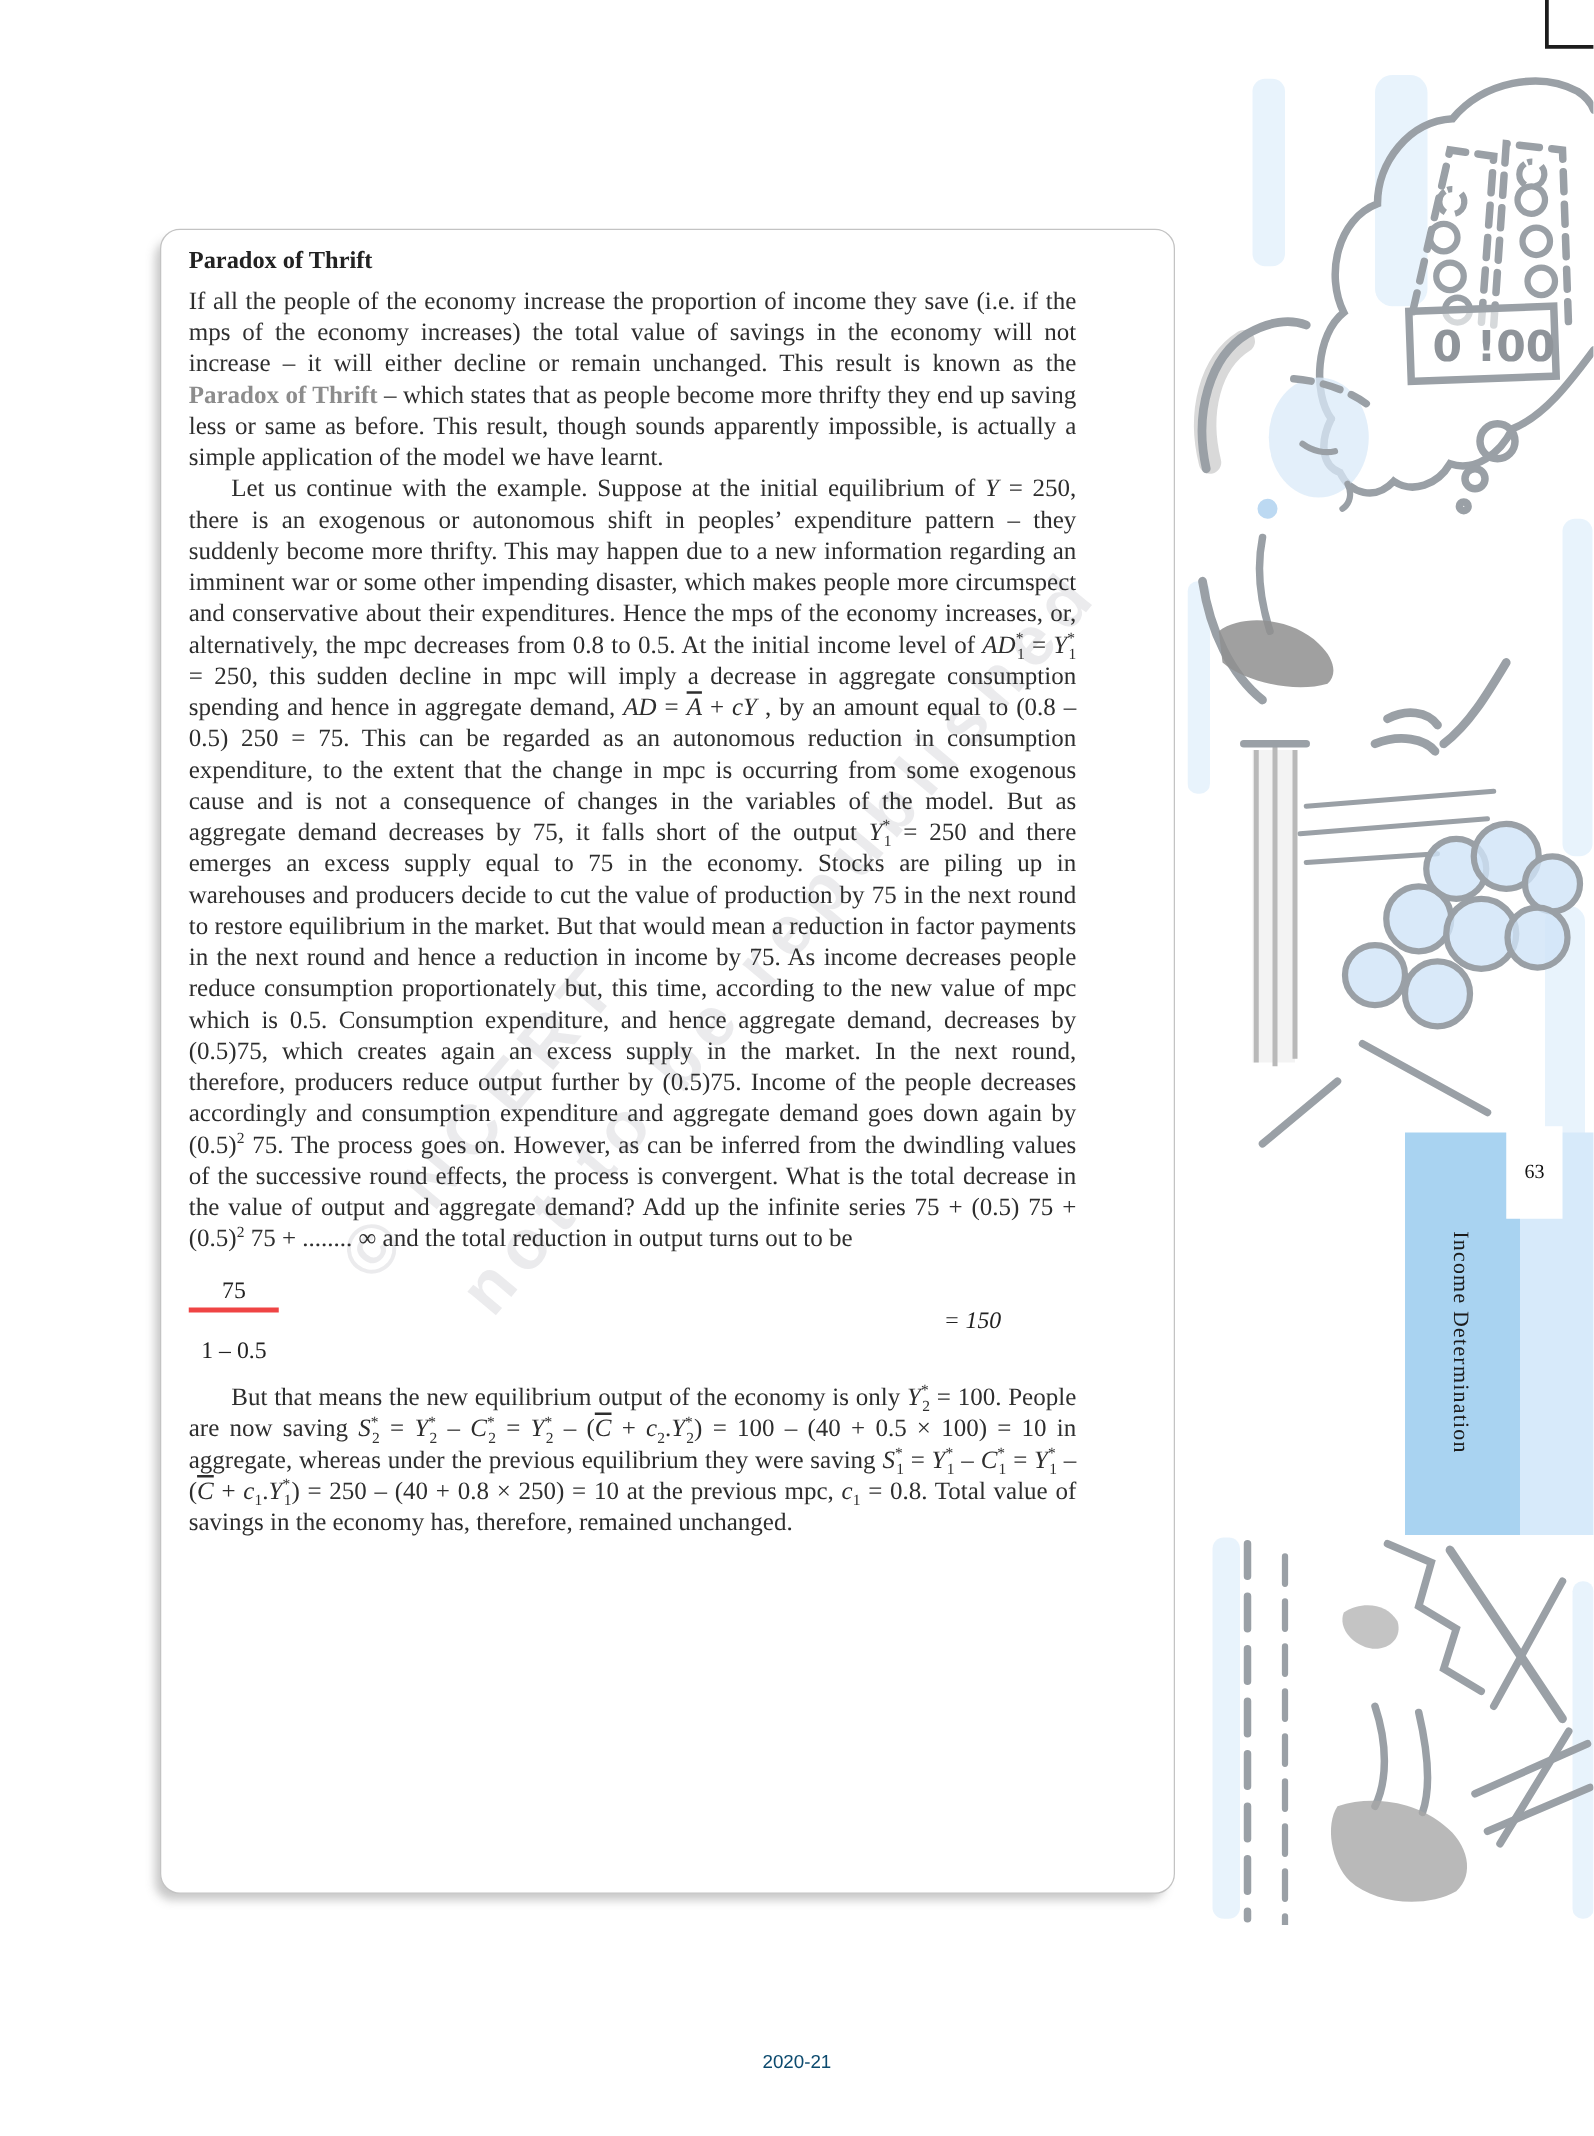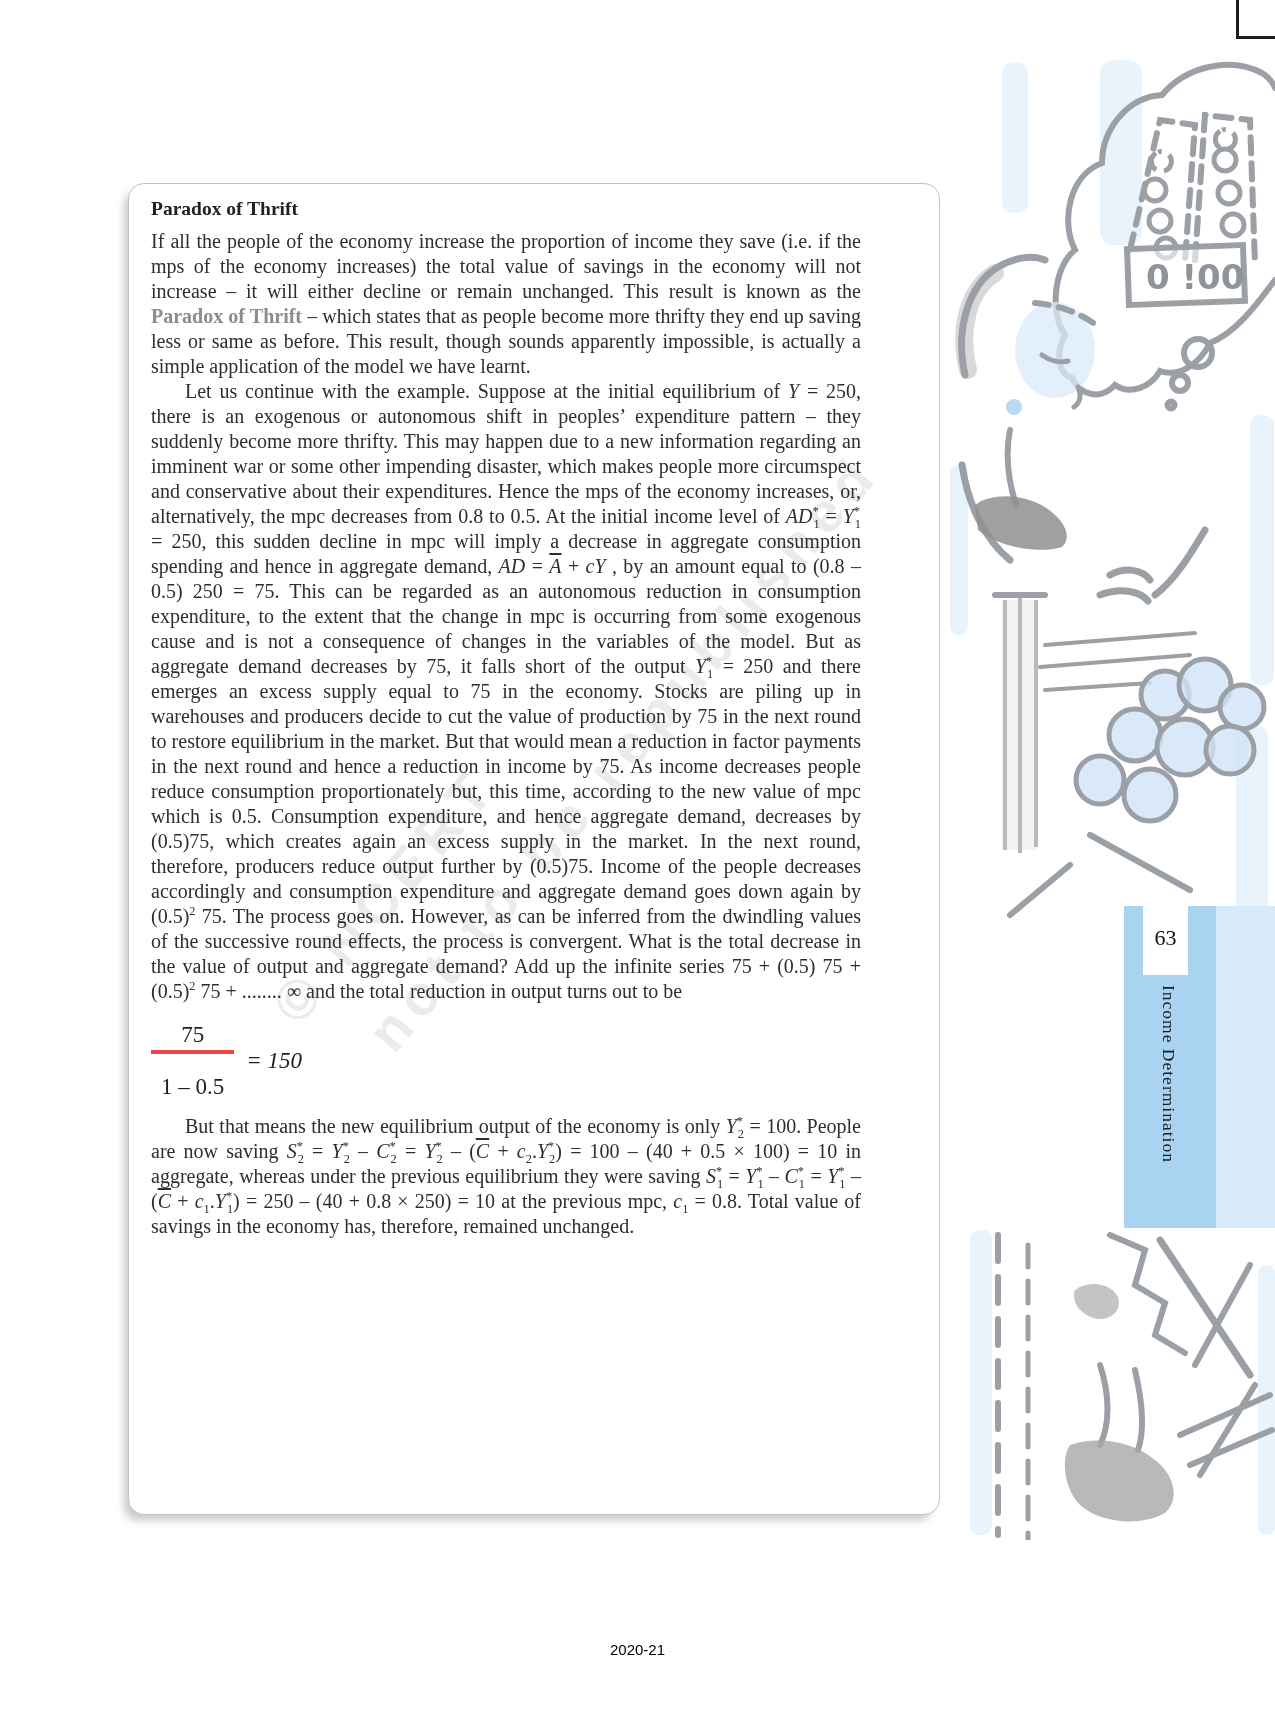--- a/index.html
+++ b/index.html
@@ -18,47 +18,47 @@
   .card h2{margin:0 0 9px 0;font-size:19.5px;font-weight:bold;color:#222;}
   .card p{margin:0;font-size:20px;line-height:25px;text-align:justify;position:relative;z-index:2;}
   .card p.ind{text-indent:34px;}
   .pt{color:#8c8c8c;font-weight:bold;}
   .ov{text-decoration:overline;}
   .card i{font-style:italic;}
   .card sup,.card sub{font-size:62%;line-height:0;}
   sub.u{margin-left:-0.42em;}
 
   
-  .formula{position:relative;z-index:2;display:flex;justify-content:flex-start;align-items:center;
-           margin:18px 60px 14px 0;font-size:23px;color:#222;}
+  .formula{position:relative;z-index:2;display:flex;justify-content:space-between;align-items:center;
+           margin:18px 60px 14px 0;font-size:19px;color:#222;}
   .frac{display:inline-flex;flex-direction:column;text-align:center;}
   .frac .num{padding:0 10px 2px 10px;}
   .frac .den{border-top:4px solid #ef4444;padding:20px 10px 0 10px;}
   .frhs{padding-left:12px;font-style:italic;}
 
   
   .wm{position:absolute;left:130px;top:810px;transform:rotate(-50deg);transform-origin:left top;
       color:rgba(55,60,75,0.10);font-size:56px;letter-spacing:9px;white-space:nowrap;z-index:1;
       font-family:"Liberation Sans",sans-serif;font-weight:bold;}
   .wm .l2{display:block;margin:26px 0 0 40px;}
 
   
   .sketch{position:absolute;left:950px;top:35px;z-index:1;}
 
   
   .band-dark{position:absolute;left:1124px;top:906px;width:92px;height:322px;background:#a9d3f1;z-index:3;}
   .band-light{position:absolute;left:1216px;top:906px;width:59px;height:322px;background:#d7eafa;z-index:3;}
-  .pagenum-box{position:absolute;left:1143px;top:901px;width:45px;height:74px;background:#ffffff;z-index:4;
-               display:flex;align-items:center;justify-content:center;font-size:22px;color:#111;}
+  .pagenum-box{position:absolute;left:1205px;top:901px;width:45px;height:74px;background:#ffffff;z-index:4;
+               display:flex;align-items:center;justify-content:center;font-size:16px;color:#111;}
   .chapter-vert{position:absolute;left:1158px;top:985px;z-index:4;writing-mode:vertical-rl;
                 font-size:17.5px;color:#1c1c1c;letter-spacing:1px;}
 
   
   .folio{position:absolute;left:0;top:1641px;width:100%;text-align:center;
-         font-family:"Liberation Sans",sans-serif;font-size:15px;color:#000000;z-index:2;}
+         font-family:"Liberation Sans",sans-serif;font-size:15px;color:#0c4a6e;z-index:2;}
 </style>
 </head>
 <body>
 
 <div id="page">
 
   <div class="corner-v"></div>
   <div class="corner-h"></div>
 
   <svg class="sketch" width="325" height="1505" viewBox="0 0 325 1505">

